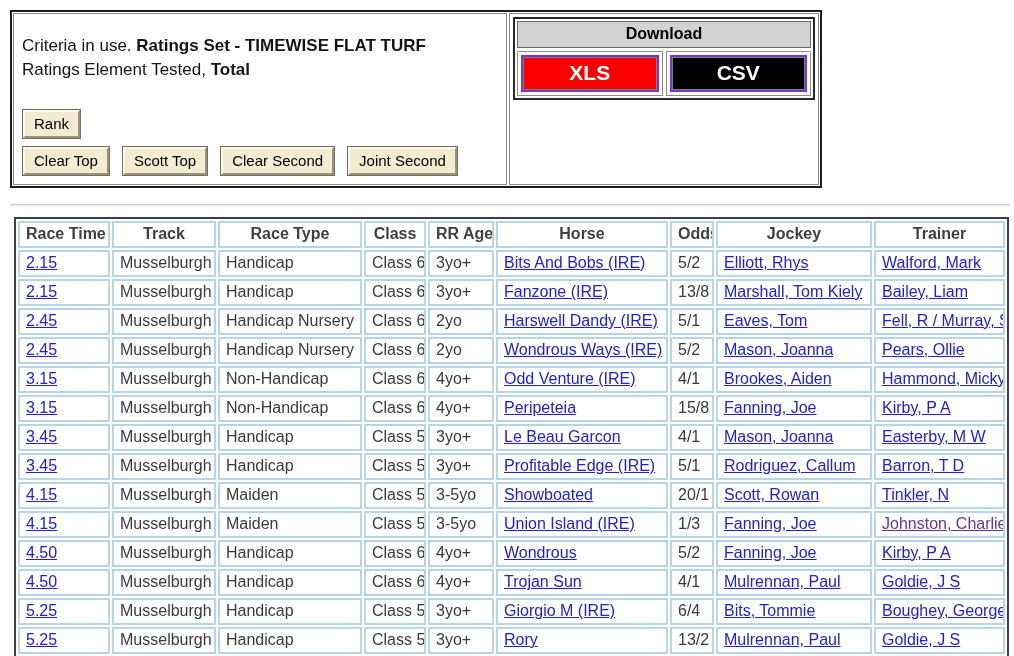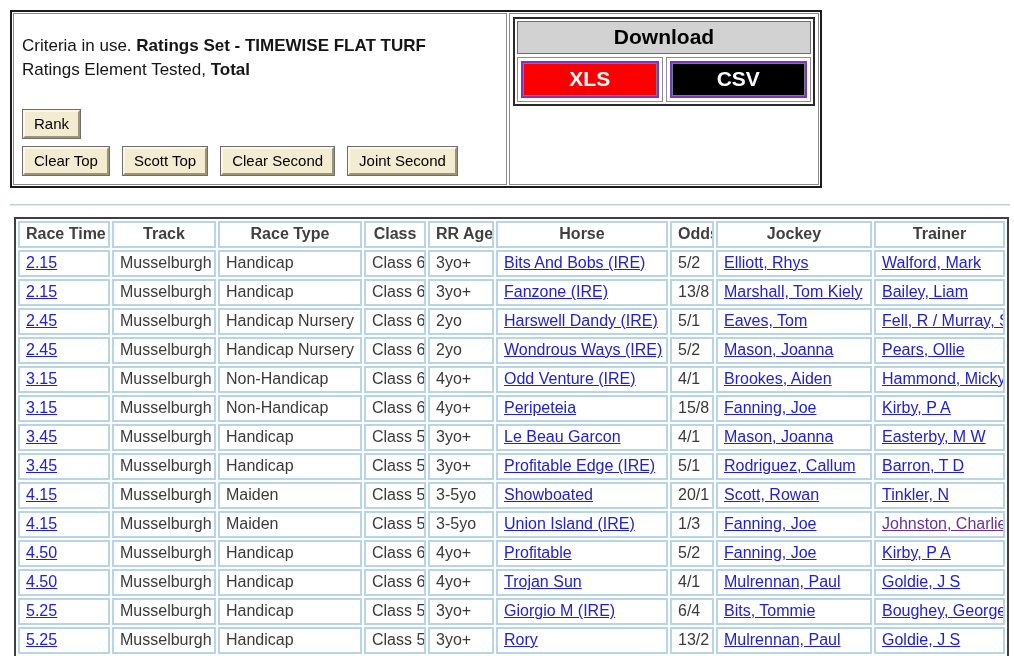--- a/index.html
+++ b/index.html
@@ -71,21 +71,21 @@
   
   .dl-table{
     border:2px solid #2a2a2a;
     padding:2px;
     background:#fff;
   }
   .dl-header{
     border:1px solid #6d6d6d;
     background:var(--download-header-bg);
     text-align:center;
-    font-size:21px;
+    font-size:16px;
     font-weight:bold;
     color:#000;
     padding:3px 0 4px 0;
   }
   .dl-row{display:flex; gap:3px; margin-top:3px;}
   .dl-cell{
     flex:1;
     border:1px solid #8d8d8d;
     padding:3px;
     display:flex;
@@ -314,21 +314,21 @@
         <td>1/3</td>
         <td><a>Fanning, Joe</a></td>
         <td><a class="visited">Johnston, Charlie</a></td>
       </tr>
       <tr>
         <td><a>4.50</a></td>
         <td>Musselburgh</td>
         <td>Handicap</td>
         <td>Class 6</td>
         <td>4yo+</td>
-        <td><a>Profitable</a></td>
+        <td><a>Wondrous</a></td>
         <td>5/2</td>
         <td><a>Fanning, Joe</a></td>
         <td><a>Kirby, P A</a></td>
       </tr>
       <tr>
         <td><a>4.50</a></td>
         <td>Musselburgh</td>
         <td>Handicap</td>
         <td>Class 6</td>
         <td>4yo+</td>

